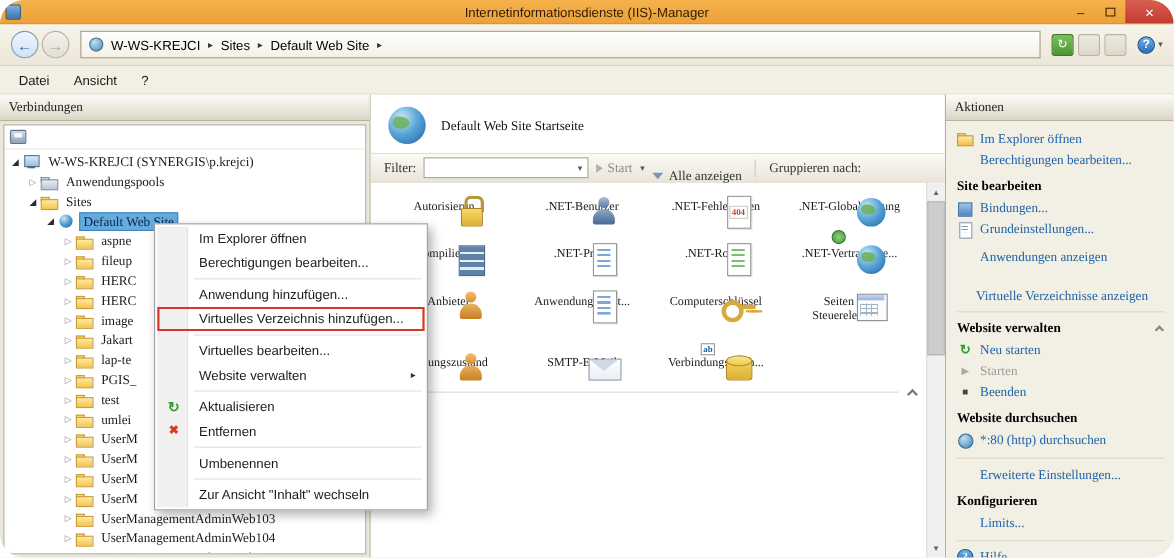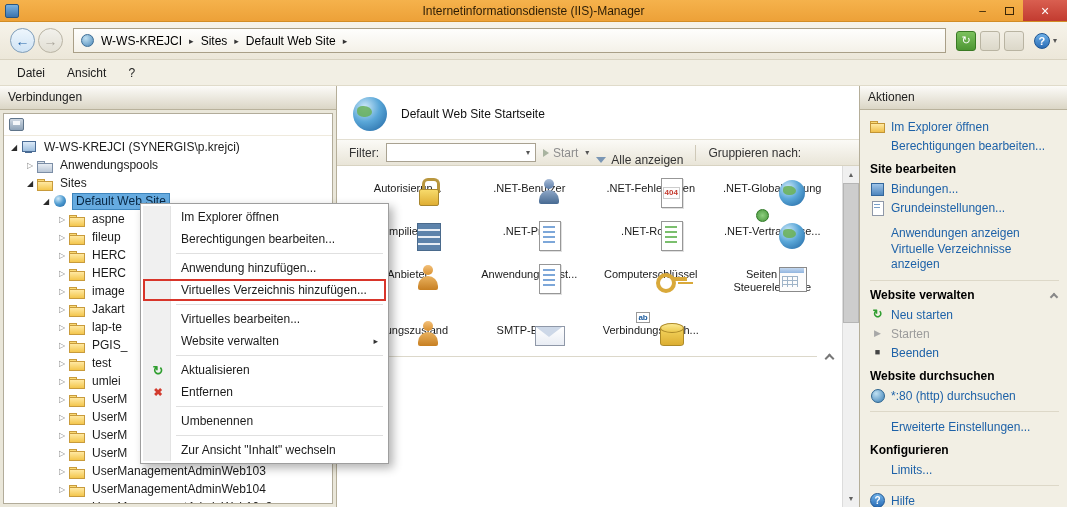--- a/index.html
+++ b/index.html
@@ -1,18 +1,18 @@
 <!DOCTYPE html>
 <html><head>
 <meta charset="utf-8">
 <style>
   *{margin:0;padding:0;box-sizing:border-box;}
   html,body{width:1067px;height:507px;}
   body{font-family:"Liberation Sans",sans-serif;font-size:12px;color:#1b1b1b;background:#fff;overflow:hidden;}
-  .window{position:relative;width:1067px;height:507px;background:#f0ece1;overflow:hidden;}
+  .window{position:relative;width:1067px;height:507px;background:#f0ece1;overflow:hidden;border-radius:22px;}
 
   
   .titlebar{height:22px;background:linear-gradient(#f5b24c,#eda138);display:flex;align-items:center;position:relative;border-bottom:1px solid #d28d26;}
   .app-icon{width:14px;height:14px;margin-left:5px;background:linear-gradient(#7ab2e0,#3c74ae);border:1px solid #2a567f;border-radius:2px;z-index:2;}
   .title-text{position:absolute;left:0;right:0;text-align:center;font-size:12px;color:#2b1c05;}
   .winbtns{margin-left:auto;display:flex;height:100%;position:relative;z-index:2;}
   .wbtn{width:27px;height:100%;display:flex;align-items:center;justify-content:center;color:#3a2607;font-size:12px;cursor:default;}
   .wbtn .box{width:9px;height:8px;border:1px solid #3a2607;}
   .wbtn.close{width:44px;background:linear-gradient(#d95f50,#c23b30);color:#fff;font-size:14px;}
 
@@ -31,21 +31,21 @@
   .tool-sq.gray{background:linear-gradient(#ece9df,#dcd8c9);border:1px solid #b9b4a2;color:#a29d88;}
   .helpwrap{display:flex;align-items:center;margin-left:6px;gap:3px;}
   .help-circle{width:16px;height:16px;border-radius:50%;background:linear-gradient(#6fb1e8,#2a6db6);border:1px solid #1d5592;color:#fff;display:flex;align-items:center;justify-content:center;font-size:11px;font-weight:bold;}
   .caret{font-size:8px;color:#555;}
 
   
   .menubar{height:26px;display:flex;align-items:center;background:#f2efe4;border-bottom:1px solid #e0dbca;padding-left:6px;}
   .menu-item{padding:4px 11px;color:#1b1b1b;}
 
   
-  .content{display:flex;height:421px;}
+  .content{display:flex;height:421px;font-family:Liberation Serif, serif;}
 
   
   .left-panel{width:337px;background:#eae7da;border-right:1px solid #b5ae99;display:flex;flex-direction:column;flex:none;}
   .panel-header{height:24px;line-height:23px;padding-left:8px;background:linear-gradient(#fcfbf8,#dbd6c6);border-bottom:1px solid #b9b29c;color:#1d1d1d;flex:none;}
   .tree-box{flex:1;margin:3px;background:#fff;border:1px solid #b2ac9a;overflow:hidden;display:flex;flex-direction:column;}
   .conn-toolbar{height:22px;display:flex;align-items:center;gap:6px;padding:0 5px;border-bottom:1px solid #efeadd;flex:none;}
   .tb-disk{width:15px;height:13px;background:linear-gradient(#cfd8e2,#8fa3b8);border:1px solid #5f7489;border-radius:2px;position:relative;}
   .tb-disk::after{content:"";position:absolute;left:3px;top:2px;width:7px;height:4px;background:#f5f7fa;}
   .tree{flex:1;overflow:hidden;padding-top:2px;}
   .trow{height:18px;display:flex;align-items:center;white-space:nowrap;}
@@ -131,21 +131,21 @@
   .scrollbar{position:absolute;top:80px;right:0;bottom:0;width:17px;background:#f0f0f0;border-left:1px solid #dcdcdc;display:flex;flex-direction:column;}
   .sb-btn{height:17px;display:flex;align-items:center;justify-content:center;font-size:7px;color:#606060;flex:none;}
   .sb-thumb{height:140px;background:#cdcdcd;border:1px solid #b5b5b5;flex:none;}
   .sb-track{flex:1;}
 
   
   .right-panel{width:207px;background:#f2efe4;display:flex;flex-direction:column;flex:none;}
   .actions-body{flex:1;padding:7px 6px 0 10px;overflow:hidden;}
   .act-row{display:flex;align-items:center;gap:6px;min-height:19px;color:#1e62a8;}
   .act-row.disabled{color:#9b9b9b;}
-  .act-row.twoline{align-items:flex-start;min-height:32px;line-height:15px;}
+  .act-row.twoline{align-items:center;min-height:32px;line-height:15px;flex-direction:column;}
   .act-title{font-weight:bold;color:#000;margin:7px 0 3px;}
   .act-title-row{display:flex;align-items:center;margin:7px 4px 3px 0;}
   .act-title-row .t{font-weight:bold;color:#000;}
   .act-chev{margin-left:auto;width:6px;height:6px;border-left:2px solid #888;border-top:2px solid #888;transform:rotate(45deg);margin-top:3px;}
   .act-sep{height:1px;background:#ddd8c8;margin:6px 2px 5px 0;}
   .sp6{height:6px;}
   .mi{width:15px;height:13px;position:relative;display:inline-block;flex:none;}
   .mi::before,.mi::after{content:"";position:absolute;}
   .mi-folder::before{left:0;top:1px;width:6px;height:3px;background:#fada75;border:1px solid #c89b3c;border-bottom:none;}
   .mi-folder::after{left:0;top:3px;width:13px;height:8px;background:linear-gradient(#ffe9a2,#f0bf4a);border:1px solid #c29435;}

